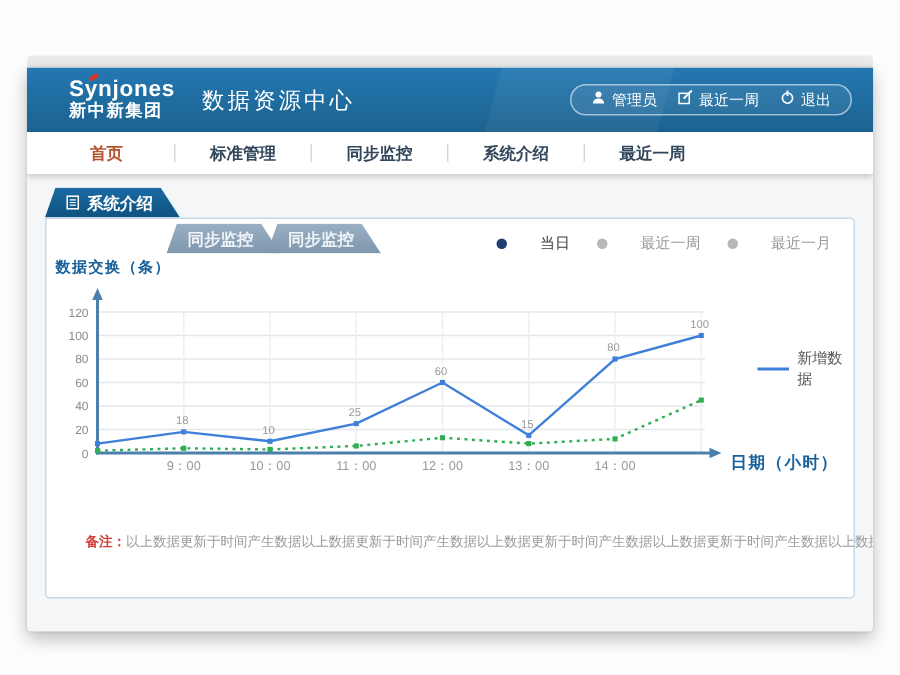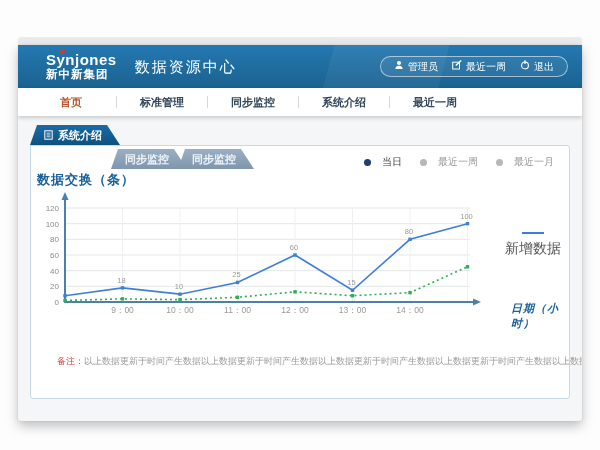--- a/index.html
+++ b/index.html
@@ -70,35 +70,35 @@
   .tab.active { background:linear-gradient(180deg,#1a6ba4,#0e5280); z-index:3; }
   .tab.inactive { background:linear-gradient(180deg,#9aafc3,#7e97ad); margin-left:-9px; color:#eef3f8;margin-top:24px; }
   .tab.inactive:last-child { z-index:1; }
   .tab.inactive { z-index:2; }
   .panel {
     position:absolute; left:12px; top:29px; width:540px; height:254px;
     background:#fff; border:1px solid #c6d9e7; border-radius:0 3px 3px 3px;
   }
   
   .filters { position:absolute; top:9px; right:15px; display:flex; gap:18px; }
-  .filter { display:flex; align-items:center; gap:11px; font-size:10px; color:#999; cursor:pointer; }
+  .filter { display:flex; align-items:center; gap:22px; font-size:10px; color:#999; cursor:pointer; }
   .filter .dot { width:7px; height:7px; border-radius:50%; background:#b7b7b7; }
   .filter.selected { color:#3a3a3a; }
   .filter.selected .dot { background:#1d3f6e; }
   
-  .ylabel { position:absolute; left:6px; top:25px; color:#19619b; font-size:13px; font-weight:bold; letter-spacing:1px; }
-  .xlabel { position:absolute; left:480px; top:155px; color:#19619b; font-size:11px; font-weight:bold; letter-spacing:1px;font-style:italic; }
+  .ylabel { position:absolute; left:6px; top:25px; color:#19619b; font-size:10px; font-weight:bold; letter-spacing:1px; }
+  .xlabel { position:absolute; left:456px; top:155px; color:#19619b; font-size:11px; font-weight:bold; letter-spacing:1px; }
   .chart-svg { position:absolute; left:2px; top:44px; }
   
   .legend { position:absolute; left:474px; top:86px; display:flex; flex-direction:column; gap:9px; }
-  .legend-item { display:flex; align-items:center; gap:6px; font-size:14px; color:#555;flex-direction:column; }
+  .legend-item { display:flex; align-items:center; gap:6px; font-size:10px; color:#555; }
   .legend-swatch { width:22px; height:0; border-top:2px solid #3d7fd9; }
   
   .note { position:absolute; left:26px; top:209px; width:500px; font-size:9px; color:#9a9a9a; white-space:nowrap; }
-  .note-label { color:#d43f3a; font-weight:normal; }
+  .note-label { color:#d43f3a; font-weight:bold; }
   svg text { font-family:"Liberation Sans", sans-serif; }
 </style>
 </head>
 <body>
 
 <div class="window-top-edge"></div>
 
 <div class="app">
 
   <div class="header">

